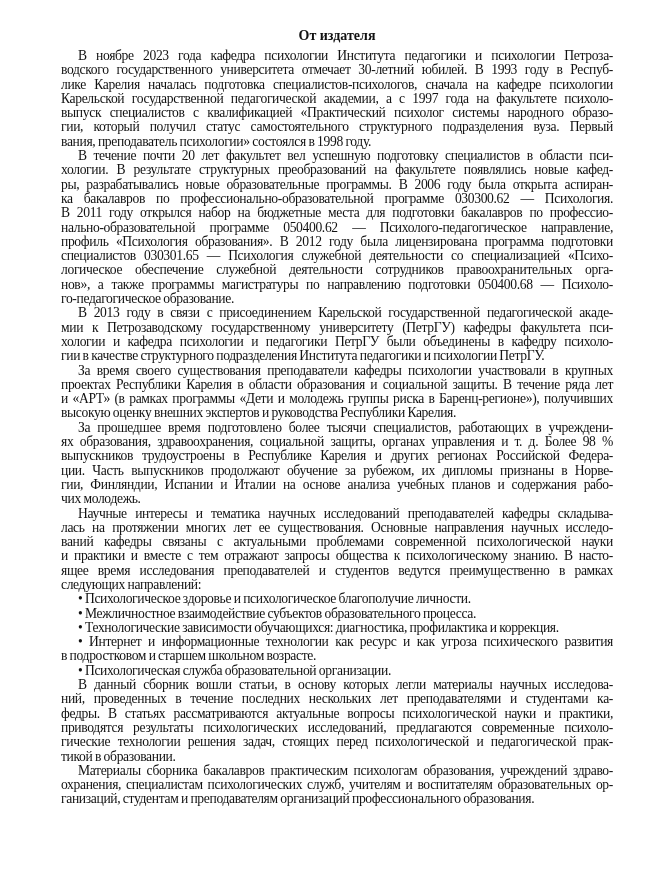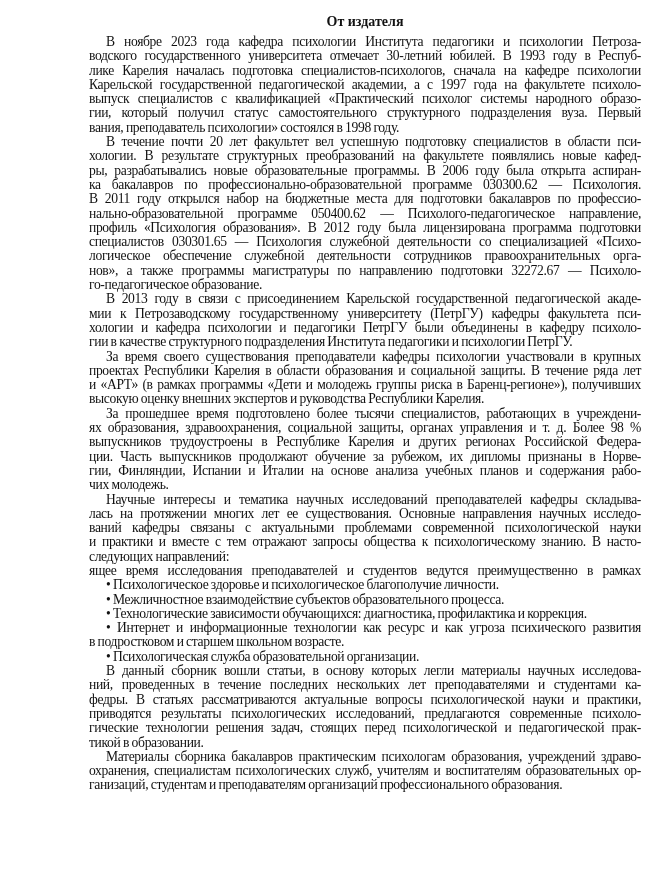--- a/index.html
+++ b/index.html
@@ -1,19 +1,19 @@
 <!DOCTYPE html>
 <html><head>
 <meta charset="utf-8">
 <style>
   html, body { margin: 0; padding: 0; background: #ffffff; }
   body { width: 667px; height: 870px; position: relative; overflow: hidden; }
   .page {
-    position: absolute; left: 61px; top: 12px; width: 552px;
-    font-family: "Liberation Serif", serif; color: #111111; margin-left: 28px;
+    position: absolute; left: 61px; top: 26px; width: 552px;
+    font-family: "Liberation Serif", serif; color: #111111;
   }
   .title {
     text-align: center; font-weight: bold; font-size: 14px;
     height: 20px; line-height: 20px; margin-bottom: 3px;
   }
   .line {
     display: block; font-size: 13.6px; line-height: 14.3px; height: 14.3px;
     white-space: nowrap; overflow: visible;
     text-align: justify; text-align-last: justify;
     letter-spacing: -0.35px; word-spacing: -0.5px;
@@ -39,21 +39,21 @@
       <div>
         <span class="line indent">В течение почти 20 лет факультет вел успешную подготовку специалистов в области пси-</span>
         <span class="line">хологии. В результате структурных преобразований на факультете появлялись новые кафед-</span>
         <span class="line">ры, разрабатывались новые образовательные программы. В 2006 году была открыта аспиран-</span>
         <span class="line">ка бакалавров по профессионально-образовательной программе 030300.62 — Психология.</span>
         <span class="line">В 2011 году открылся набор на бюджетные места для подготовки бакалавров по профессио-</span>
         <span class="line">нально-образовательной программе 050400.62 — Психолого-педагогическое направление,</span>
         <span class="line">профиль «Психология образования». В 2012 году была лицензирована программа подготовки</span>
         <span class="line">специалистов 030301.65 — Психология служебной деятельности со специализацией «Психо-</span>
         <span class="line">логическое обеспечение служебной деятельности сотрудников правоохранительных орга-</span>
-        <span class="line">нов», а также программы магистратуры по направлению подготовки 32272.67 — Психоло-</span>
+        <span class="line">нов», а также программы магистратуры по направлению подготовки 050400.68 — Психоло-</span>
         <span class="line last">го-педагогическое образование.</span>
       </div>
       <div>
         <span class="line indent">В 2013 году в связи с присоединением Карельской государственной педагогической акаде-</span>
         <span class="line">мии к Петрозаводскому государственному университету (ПетрГУ) кафедры факультета пси-</span>
         <span class="line">хологии и кафедра психологии и педагогики ПетрГУ были объединены в кафедру психоло-</span>
         <span class="line last">гии в качестве структурного подразделения Института педагогики и психологии ПетрГУ.</span>
       </div>
       <div>
         <span class="line indent">За время своего существования преподаватели кафедры психологии участвовали в крупных</span>
@@ -67,22 +67,22 @@
         <span class="line">выпускников трудоустроены в Республике Карелия и других регионах Российской Федера-</span>
         <span class="line">ции. Часть выпускников продолжают обучение за рубежом, их дипломы признаны в Норве-</span>
         <span class="line">гии, Финляндии, Испании и Италии на основе анализа учебных планов и содержания рабо-</span>
         <span class="line last">чих молодежь.</span>
       </div>
       <div>
         <span class="line indent">Научные интересы и тематика научных исследований преподавателей кафедры складыва-</span>
         <span class="line">лась на протяжении многих лет ее существования. Основные направления научных исследо-</span>
         <span class="line">ваний кафедры связаны с актуальными проблемами современной психологической науки</span>
         <span class="line">и практики и вместе с тем отражают запросы общества к психологическому знанию. В насто-</span>
+        <span class="line">ящее время исследования преподавателей и студентов ведутся преимущественно в рамках</span>
         <span class="line last">следующих направлений:</span>
-        <span class="line">ящее время исследования преподавателей и студентов ведутся преимущественно в рамках</span>
       </div>
       <div>
         <span class="line indent last">• Психологическое здоровье и психологическое благополучие личности.</span>
       </div>
       <div>
         <span class="line indent last">• Межличностное взаимодействие субъектов образовательного процесса.</span>
       </div>
       <div>
         <span class="line indent last">• Технологические зависимости обучающихся: диагностика, профилактика и коррекция.</span>
       </div>

